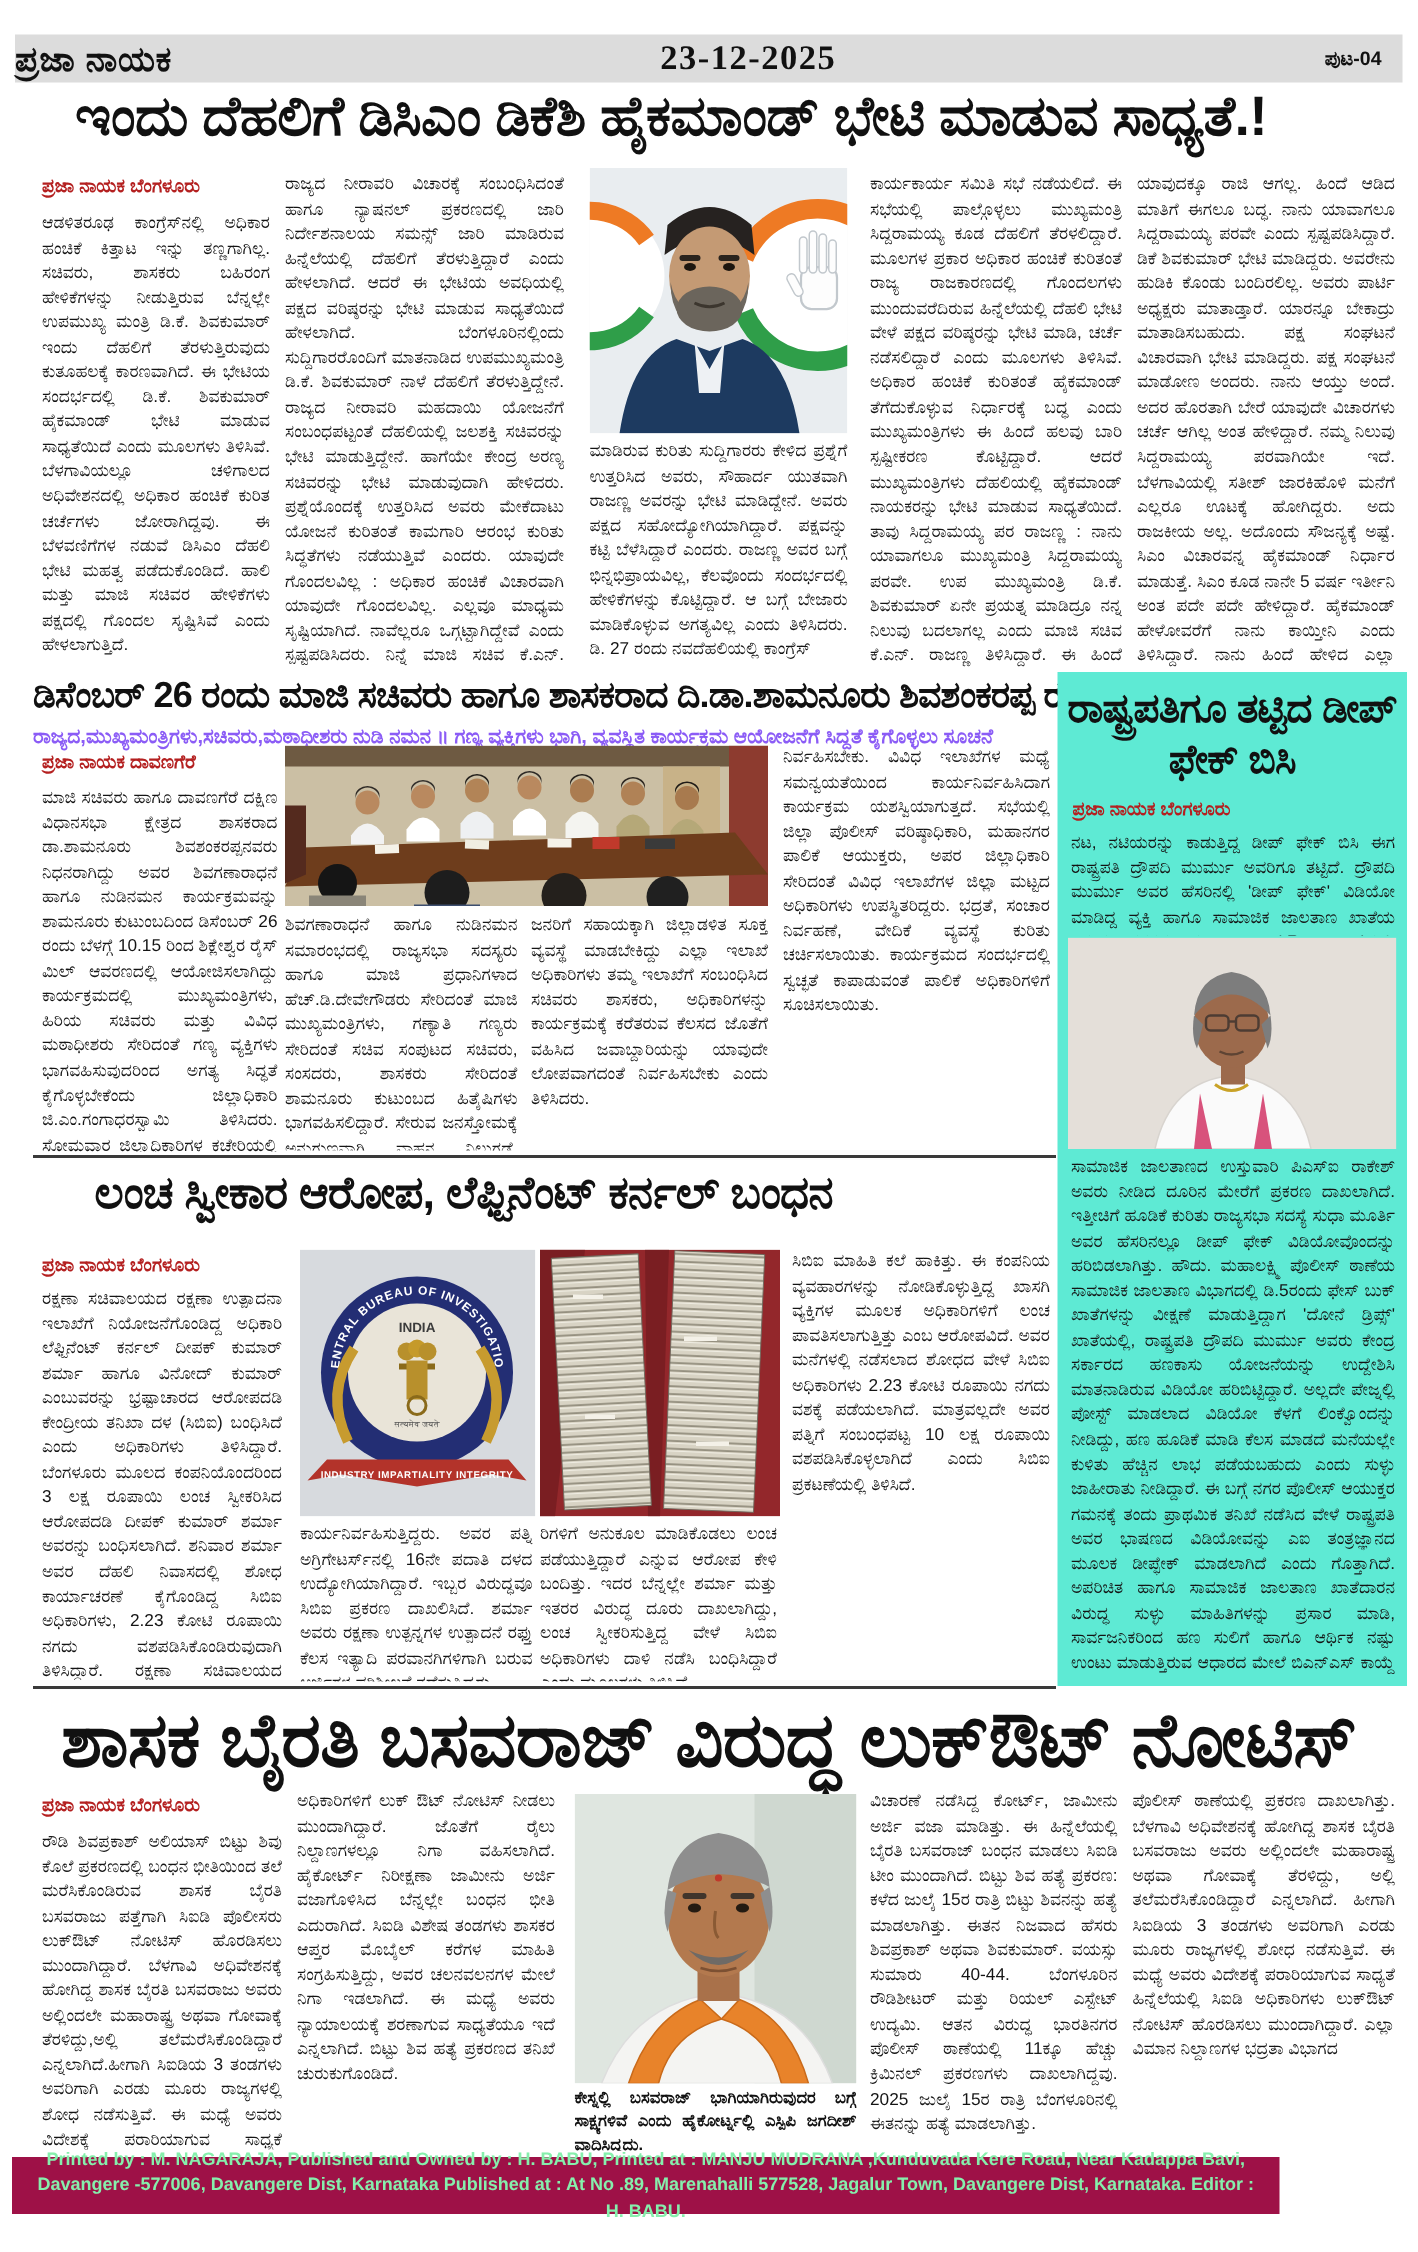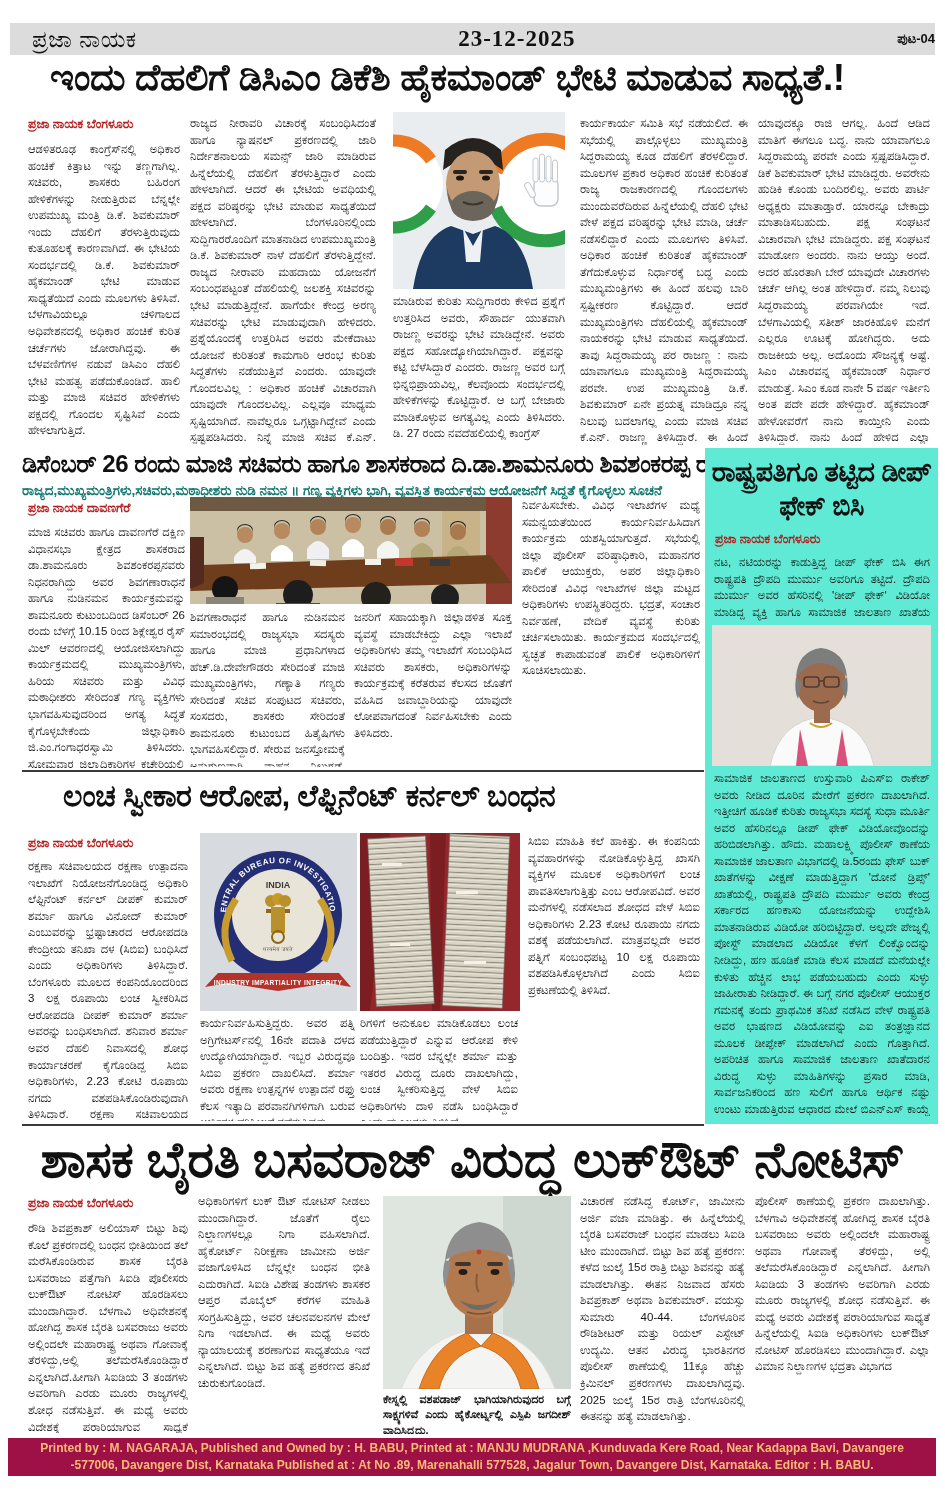--- a/index.html
+++ b/index.html
@@ -4,31 +4,31 @@
 <style>
   * { margin:0; padding:0; box-sizing:border-box; }
   html,body { background:#ffffff; }
   body { font-family:"Liberation Sans", sans-serif; color:#111; }
   .page { position:relative; width:945px; height:1501px; background:#fff; overflow:hidden; margin:0 auto; }
   .abs { position:absolute; }
 
   
   .masthead { left:10px; top:23px; width:925px; height:32px; background:#dcdcdc;
               display:flex; align-items:center; }
-  .paper-name { font-size:23px; font-weight:normal; padding-left:22px; letter-spacing:.5px; }
+  .paper-name { font-size:23px; font-weight:bold; letter-spacing:.5px; }
   .mast-date { flex:1; text-align:center; font-family:"Liberation Serif", serif;
                font-weight:bold; font-size:23px; letter-spacing:1px; }
-  .page-no { font-size:13px; font-weight:bold; }
+  .page-no { font-size:13px; font-weight:bold; padding-right:14px; }
 
   
   .h-main  { font-weight:bold; white-space:nowrap; letter-spacing:-.5px; }
   .h1a { left:14px;  top:57px;   width:920px; font-size:37px;margin-left:36px; }
   .h2a { left:22px;  top:450px;  width:682px; font-size:24px; }
   .h2sub { left:22px; top:483px; width:682px; font-size:13.5px; font-weight:bold;
-           color:#0f766e; white-space:nowrap; }
+           color:#8b5cf6; white-space:nowrap; }
   .h3a { left:28px;  top:779px;  width:676px; font-size:30px;margin-left:35px; }
   .h4a { left:15px;  top:1131px; width:915px; font-size:50px; text-align:center; }
 
   .byline { position:absolute; color:#b42020; font-weight:bold; font-size:12.5px; }
 
   .col { position:absolute; font-size:11.5px; line-height:1.44; text-align:justify;
          overflow:hidden; color:#141414; }
 
   .rule { position:absolute; background:#3a3a3a; }
 
@@ -41,22 +41,22 @@
   .df-photo { position:absolute; left:7px; top:177px; width:219px; height:141px; }
   .df-body { left:9px; top:322px; width:216px; height:346px; }
 
   .photo { position:absolute; overflow:hidden; }
   .photo svg { display:block; }
 
   .caption { position:absolute; font-size:11px; font-weight:bold; line-height:1.4;
              text-align:justify; overflow:hidden; }
 
   
-  .footer { left:8px; top:1438px; width:928px; height:38px; background:#9e1147;
-            color:#fdba74; display:flex; align-items:center; }
+  .footer { left:8px; top:1438px; width:845px; height:38px; background:#9e1147;
+            color:#86efac; display:flex; align-items:center; }
   .footer-text { width:100%; text-align:center; font-size:12px; font-weight:bold;
                  line-height:1.45; padding:0 14px; }
 </style>
 </head>
 <body>
 
 <div class="page">
 
   <div class="abs masthead">
     <span class="paper-name">ಪ್ರಜಾ ನಾಯಕ</span>
@@ -269,21 +269,21 @@
       <circle cx="96" cy="56" r="2.4" fill="#c0392b"></circle>
       <rect x="72" y="66" width="16" height="4" rx="2" fill="#40352c"></rect>
       <rect x="104" y="66" width="16" height="4" rx="2" fill="#40352c"></rect>
       <ellipse cx="80" cy="76" rx="4.4" ry="3" fill="#241b12"></ellipse>
       <ellipse cx="112" cy="76" rx="4.4" ry="3" fill="#241b12"></ellipse>
       <path d="M94,78 Q92,92 96,96" stroke="#8a5a34" stroke-width="2" fill="none"></path>
       <path d="M76,104 Q96,114 116,104 Q96,124 76,104 Z" fill="#6e6a66"></path>
       <path d="M84,116 Q96,120 108,116" stroke="#7c5032" stroke-width="1.6" fill="none"></path>
     </svg>
   </div>
-  <div class="caption" style="left:383px; top:1392px; width:188px; height:42px;">ಕೇಸ್ನಲ್ಲಿ ವಶಪಡಾಜ್ ಭಾಗಿಯಾಗಿರುವುದರ ಬಗ್ಗೆ ಸಾಕ್ಷ್ಯಗಳಿವೆ ಎಂದು ಹೈಕೋರ್ಟ್ನಲ್ಲಿ ಎಸ್ಪಿಪಿ ಜಗದೀಶ್ ವಾದಿಸಿದ್ದದು.</div>
+  <div class="caption" style="left:383px; top:1392px; width:188px; height:42px;">ಕೇಸ್ನಲ್ಲಿ ಬಸವರಾಜ್ ಭಾಗಿಯಾಗಿರುವುದರ ಬಗ್ಗೆ ಸಾಕ್ಷ್ಯಗಳಿವೆ ಎಂದು ಹೈಕೋರ್ಟ್ನಲ್ಲಿ ಎಸ್ಪಿಪಿ ಜಗದೀಶ್ ವಾದಿಸಿದ್ದದು.</div>
 
   <div class="col" style="left:580px; top:1193px; width:165px; height:240px;">ವಿಚಾರಣೆ ನಡೆಸಿದ್ದ ಕೋರ್ಟ್, ಜಾಮೀನು ಅರ್ಜಿ ವಜಾ ಮಾಡಿತ್ತು. ಈ ಹಿನ್ನೆಲೆಯಲ್ಲಿ ಬೈರತಿ ಬಸವರಾಜ್ ಬಂಧನ ಮಾಡಲು ಸಿಐಡಿ ಟೀಂ ಮುಂದಾಗಿದೆ. ಬಿಟ್ಟು ಶಿವ ಹತ್ಯೆ ಪ್ರಕರಣ: ಕಳೆದ ಜುಲೈ 15ರ ರಾತ್ರಿ ಬಿಟ್ಟು ಶಿವನನ್ನು ಹತ್ಯೆ ಮಾಡಲಾಗಿತ್ತು. ಈತನ ನಿಜವಾದ ಹೆಸರು ಶಿವಪ್ರಕಾಶ್ ಅಥವಾ ಶಿವಕುಮಾರ್. ವಯಸ್ಸು ಸುಮಾರು 40-44. ಬೆಂಗಳೂರಿನ ರೌಡಿಶೀಟರ್ ಮತ್ತು ರಿಯಲ್ ಎಸ್ಟೇಟ್ ಉದ್ಯಮಿ. ಆತನ ವಿರುದ್ಧ ಭಾರತಿನಗರ ಪೊಲೀಸ್ ಠಾಣೆಯಲ್ಲಿ 11ಕ್ಕೂ ಹೆಚ್ಚು ಕ್ರಿಮಿನಲ್ ಪ್ರಕರಣಗಳು ದಾಖಲಾಗಿದ್ದವು. 2025 ಜುಲೈ 15ರ ರಾತ್ರಿ ಬೆಂಗಳೂರಿನಲ್ಲಿ ಈತನನ್ನು ಹತ್ಯೆ ಮಾಡಲಾಗಿತ್ತು.</div>
   <div class="col" style="left:755px; top:1193px; width:175px; height:240px;">ಪೊಲೀಸ್ ಠಾಣೆಯಲ್ಲಿ ಪ್ರಕರಣ ದಾಖಲಾಗಿತ್ತು. ಬೆಳಗಾವಿ ಅಧಿವೇಶನಕ್ಕೆ ಹೋಗಿದ್ದ ಶಾಸಕ ಬೈರತಿ ಬಸವರಾಜು ಅವರು ಅಲ್ಲಿಂದಲೇ ಮಹಾರಾಷ್ಟ್ರ ಅಥವಾ ಗೋವಾಕ್ಕೆ ತೆರಳಿದ್ದು, ಅಲ್ಲಿ ತಲೆಮರೆಸಿಕೊಂಡಿದ್ದಾರೆ ಎನ್ನಲಾಗಿದೆ. ಹೀಗಾಗಿ ಸಿಐಡಿಯ 3 ತಂಡಗಳು ಅವರಿಗಾಗಿ ಎರಡು ಮೂರು ರಾಜ್ಯಗಳಲ್ಲಿ ಶೋಧ ನಡೆಸುತ್ತಿವೆ. ಈ ಮಧ್ಯೆ ಅವರು ವಿದೇಶಕ್ಕೆ ಪರಾರಿಯಾಗುವ ಸಾಧ್ಯತೆ ಹಿನ್ನೆಲೆಯಲ್ಲಿ ಸಿಐಡಿ ಅಧಿಕಾರಿಗಳು ಲುಕ್ಔಟ್ ನೋಟಿಸ್ ಹೊರಡಿಸಲು ಮುಂದಾಗಿದ್ದಾರೆ. ಎಲ್ಲಾ ವಿಮಾನ ನಿಲ್ದಾಣಗಳ ಭದ್ರತಾ ವಿಭಾಗದ</div>
 
   <div class="abs footer">
     <div class="footer-text">Printed by : M. NAGARAJA, Published and Owned by : H. BABU, Printed at : MANJU MUDRANA ,Kunduvada Kere Road, Near Kadappa Bavi, Davangere -577006, Davangere Dist, Karnataka Published at : At No .89, Marenahalli 577528, Jagalur Town, Davangere Dist, Karnataka. Editor : H. BABU.</div>
   </div>
 
 </div>
 

